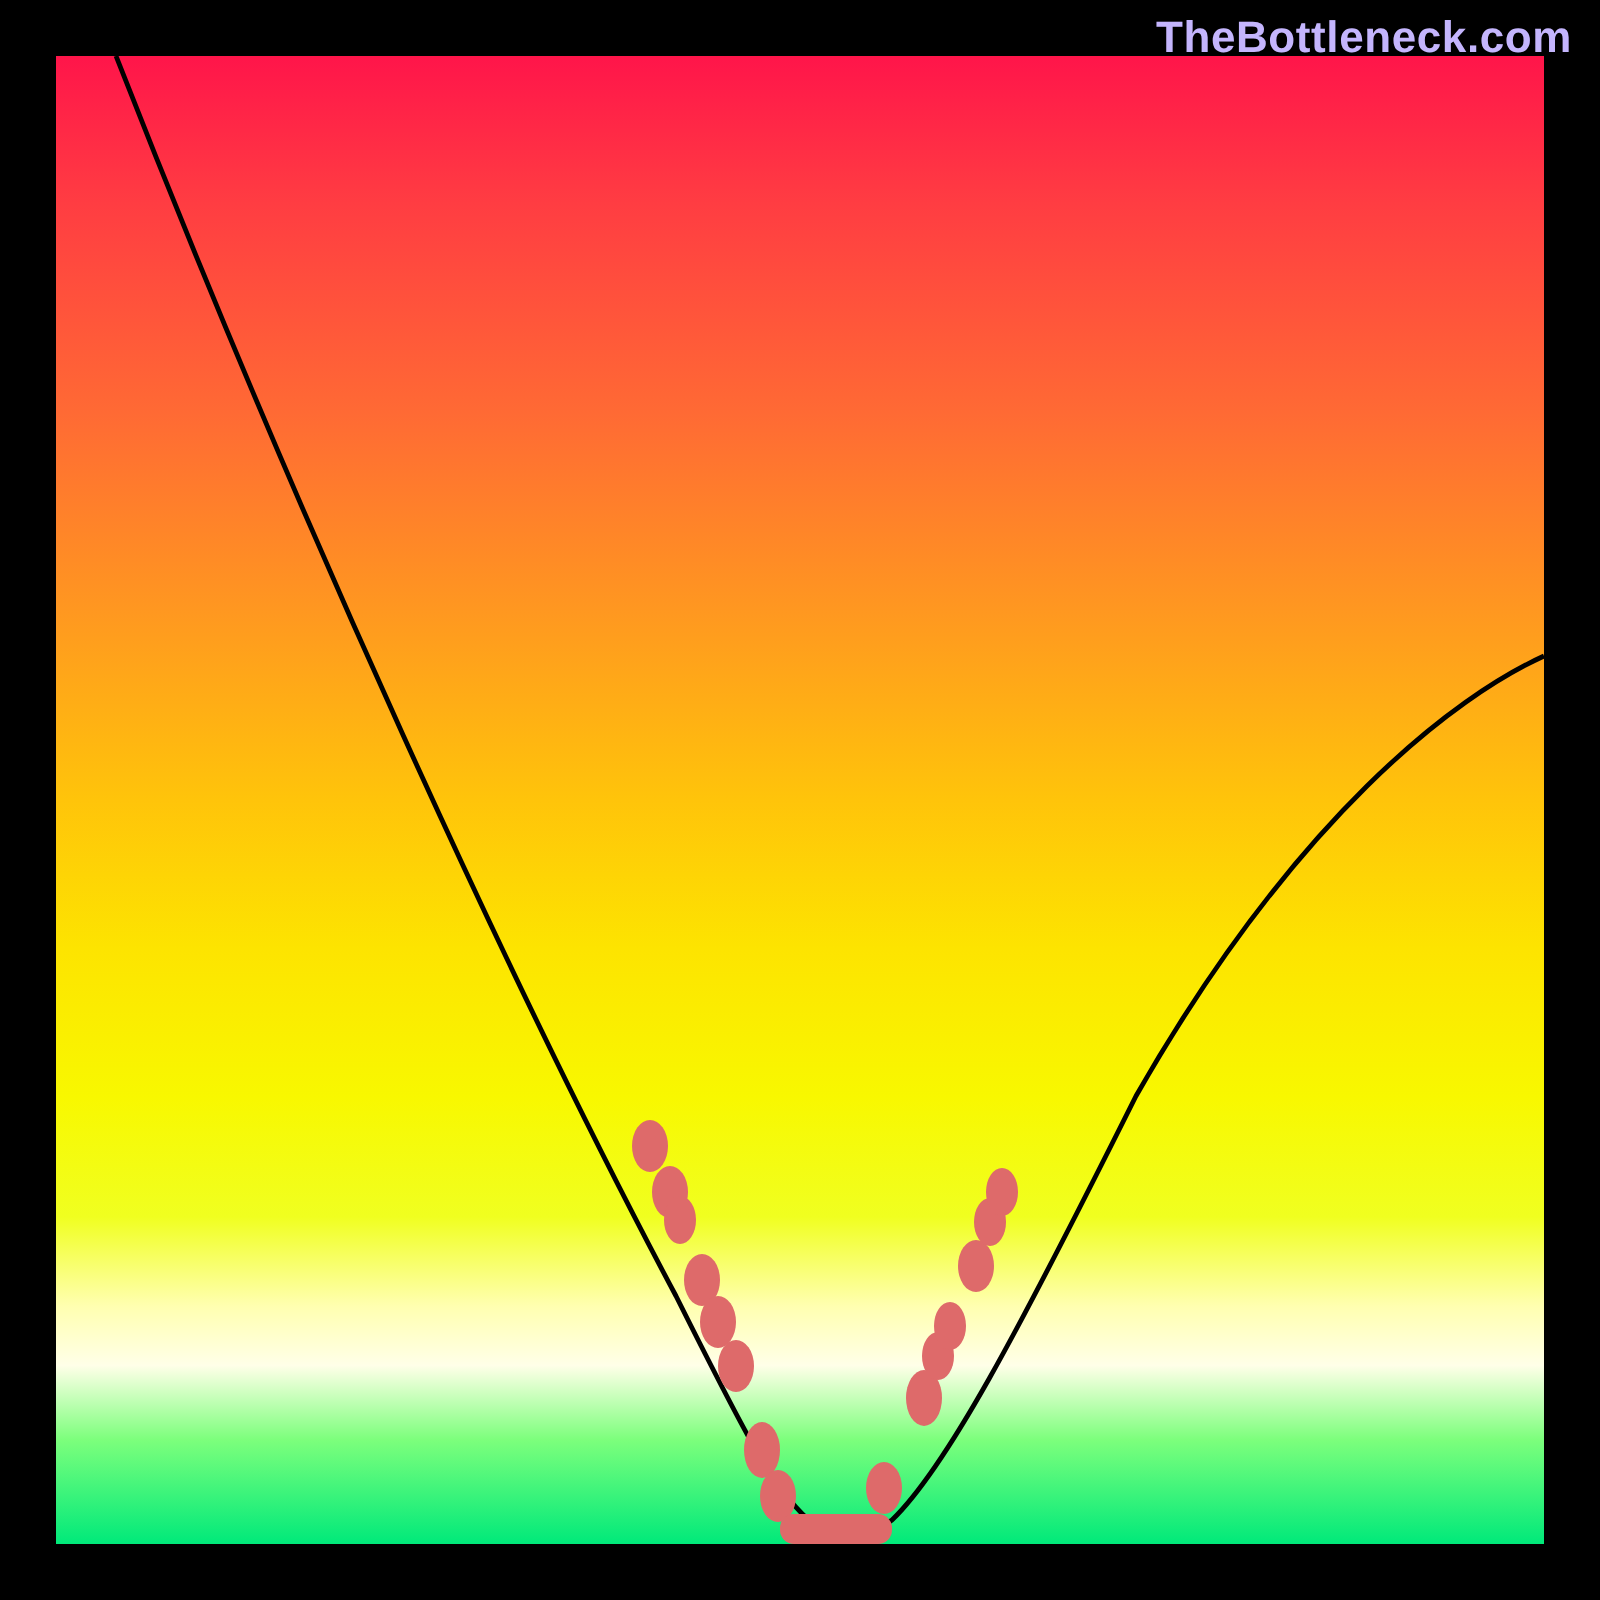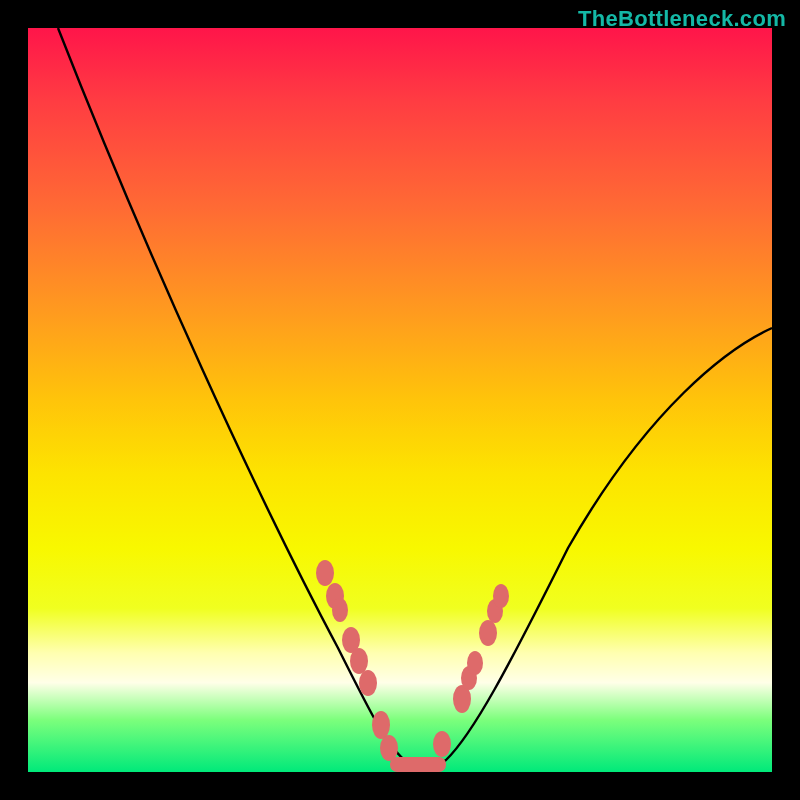--- a/index.html
+++ b/index.html
@@ -34,21 +34,21 @@
       #f0ff20 78%,
       #ffffb0 84%,
       #ffffe8 88%,
       #7cff7c 93%,
       #00e97a 100%);
   }
   .watermark {
     position: absolute;
     top: 6px;
     right: 14px;
-    color: #14b8a6;
+    color: #c4b5fd;
     font-size: 22px;
     font-weight: 600;
     letter-spacing: 0.3px;
     user-select: none;
   }
   svg.curve {
     position: absolute;
     left: 0;
     top: 0;
     width: 744px;

